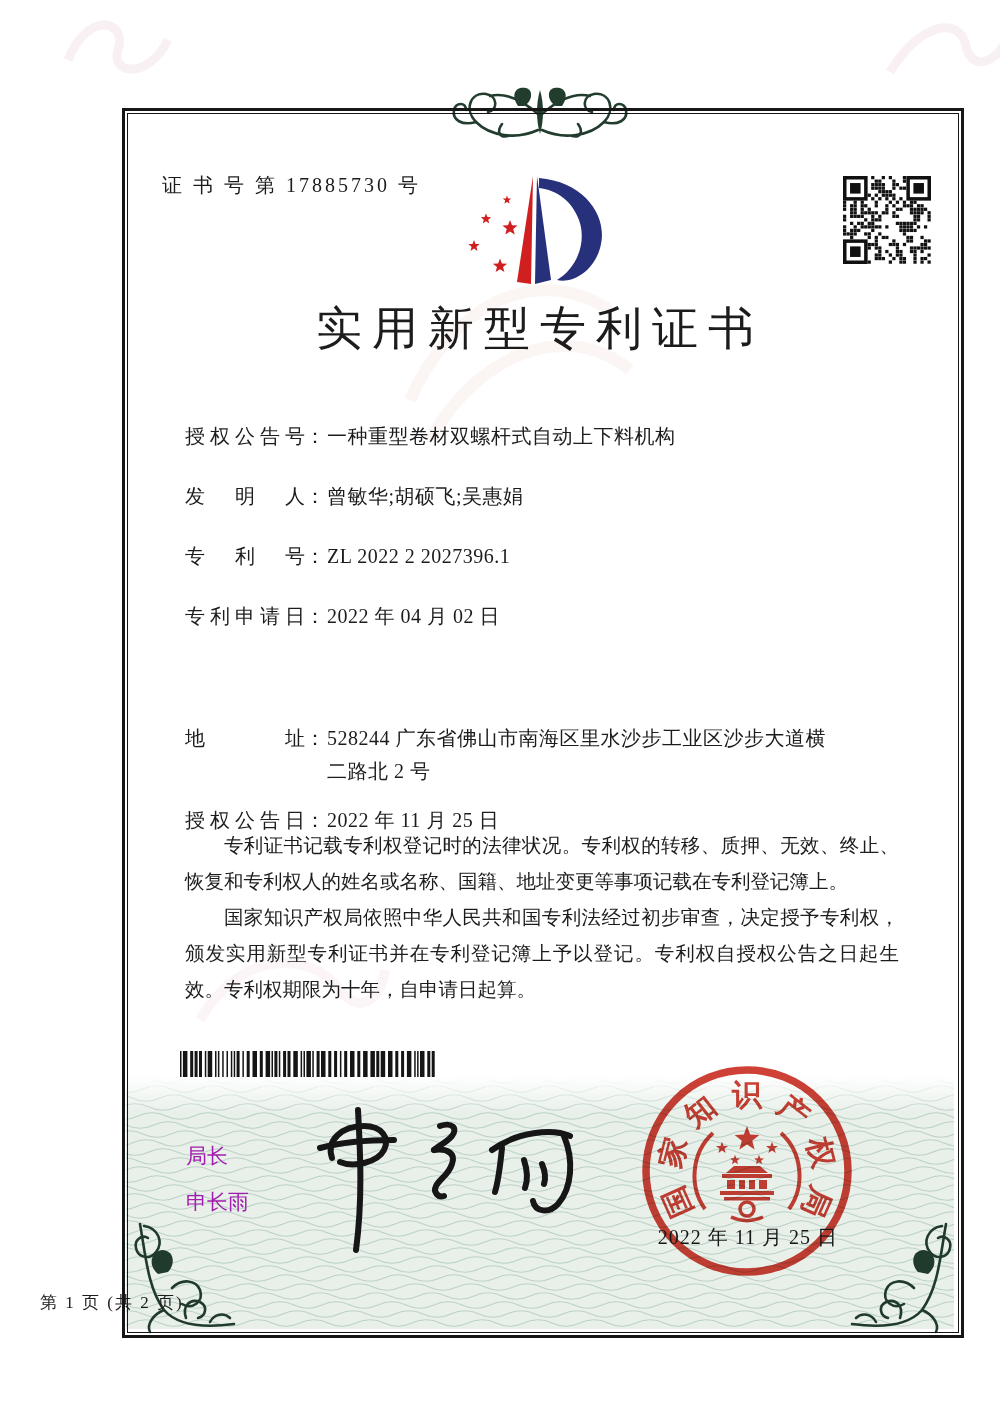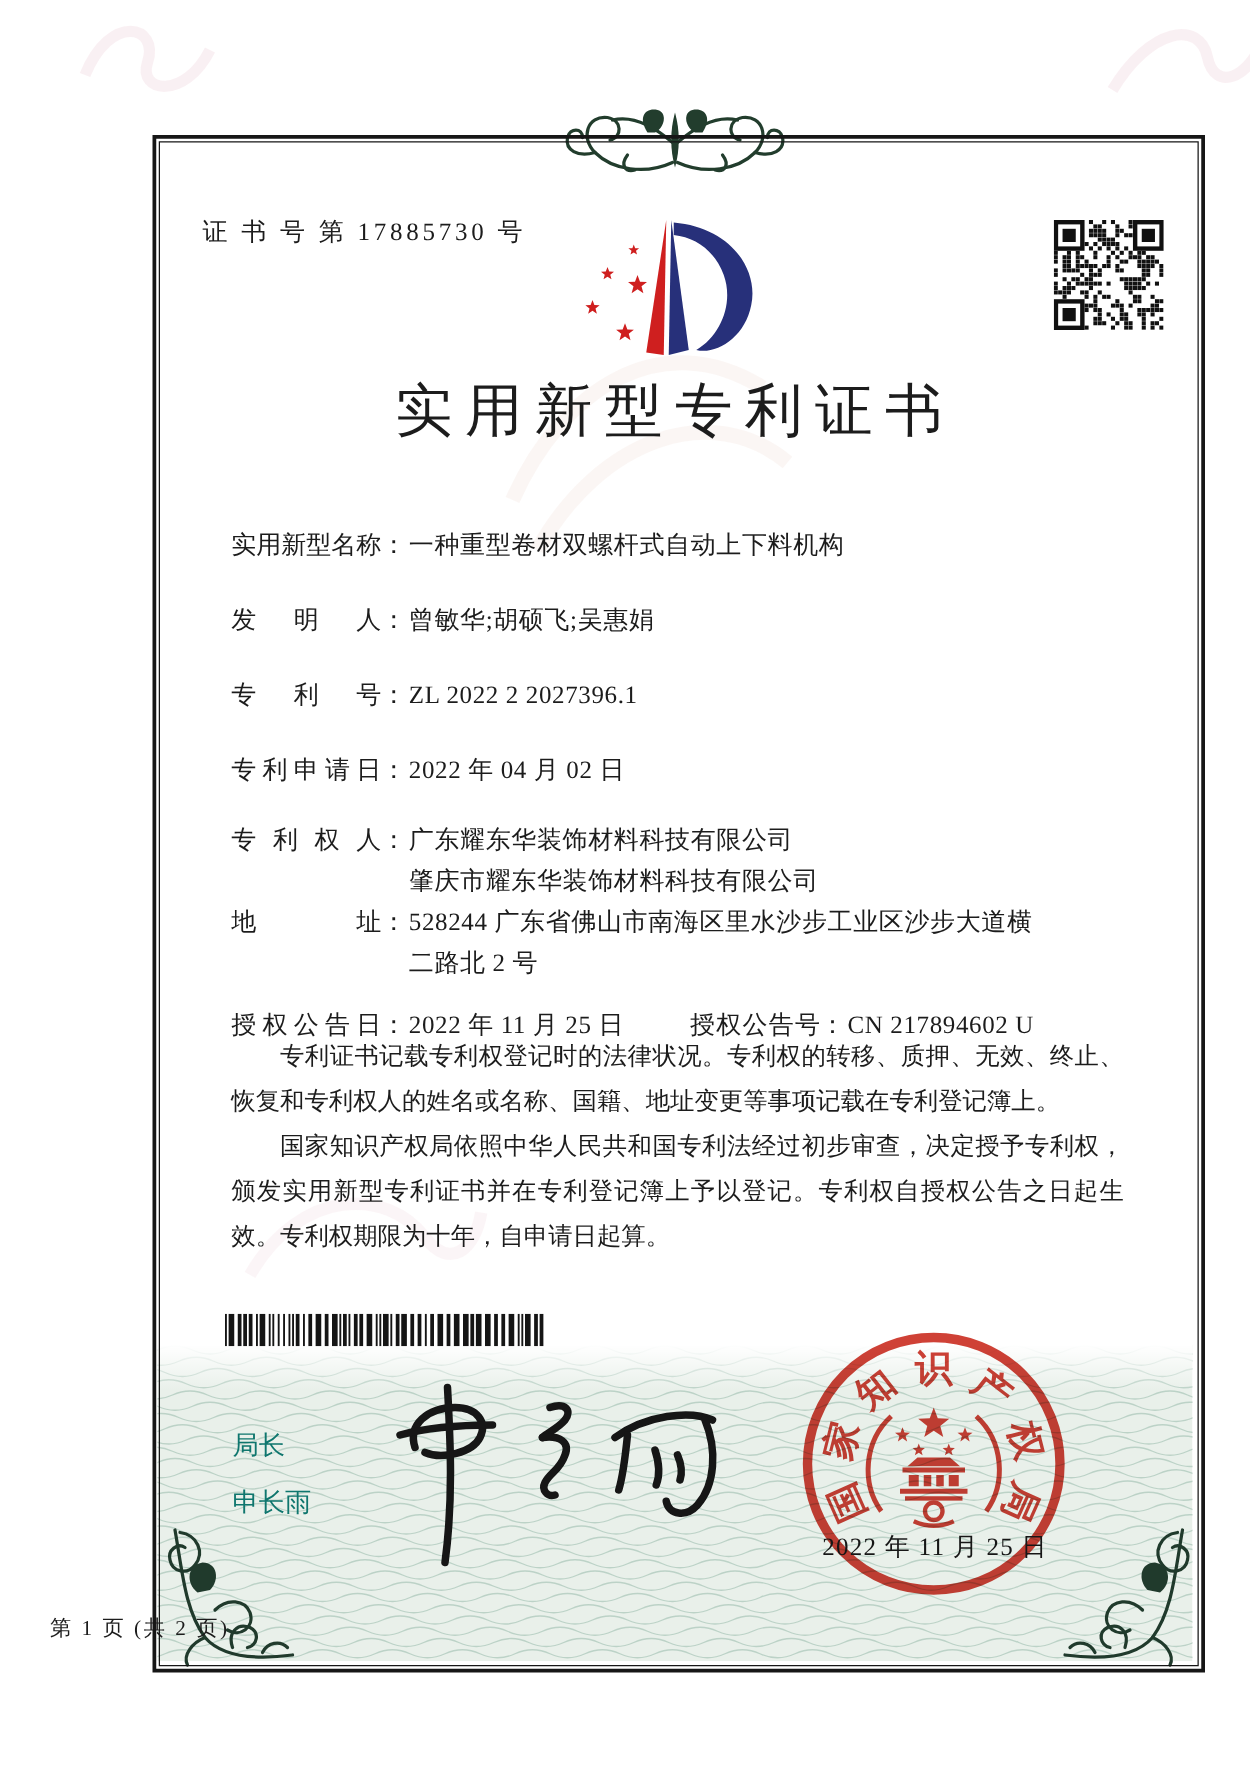--- a/index.html
+++ b/index.html
@@ -21,21 +21,21 @@
   .frow{position:absolute;left:145px;width:725px;font-size:20px;z-index:2;line-height:33px;}
   .flabel{display:inline-block;width:120px;vertical-align:top;text-align:justify;text-align-last:justify;}
   .fcolon{display:inline-block;width:22px;vertical-align:top;}
   .fvalue{display:inline-block;vertical-align:top;letter-spacing:.5px;max-width:570px;}
   .pair2{position:absolute;left:367px;top:0;}
   .paras{position:absolute;left:145px;top:828px;width:714px;font-size:19.5px;line-height:36px;
          text-align:justify;z-index:2;}
   .paras p{margin:0;text-indent:2em;}
   .barcode{position:absolute;left:140px;top:1051px;z-index:2;}
   .bureau{position:absolute;left:146px;font-family:"Liberation Sans","DejaVu Sans",sans-serif;
-          font-size:21px;font-weight:500;color:#0f766e;z-index:2;}
+          font-size:21px;font-weight:500;color:#a21caf;z-index:2;}
   .bureau.role{top:1142px;} .bureau.name{top:1188px;}
   .sig{position:absolute;left:262px;top:1088px;z-index:3;}
   .seal{position:absolute;left:588px;top:1052px;z-index:4;opacity:.93;mix-blend-mode:multiply;}
   .sealdate{position:absolute;left:578px;top:1224px;width:260px;text-align:center;font-size:20px;
             letter-spacing:1px;color:#161616;z-index:5;}
   .pagefoot{position:absolute;left:0;top:1291px;width:956px;text-align:left;font-size:17px;
             letter-spacing:2px;z-index:2;}
   .note{position:absolute;left:0;top:1349px;width:936px;text-align:center;font-size:18px;
         letter-spacing:2px;z-index:2;}
   .orn{position:absolute;z-index:2;pointer-events:none;}
@@ -370,40 +370,36 @@
       <rect x="56.32" y="84.48" width="3.24" height="3.24" fill="#111"></rect>
       <rect x="59.84" y="84.48" width="3.24" height="3.24" fill="#111"></rect>
       <rect x="70.40" y="84.48" width="3.24" height="3.24" fill="#111"></rect>
       <rect x="77.44" y="84.48" width="3.24" height="3.24" fill="#111"></rect>
       <rect x="84.48" y="84.48" width="3.24" height="3.24" fill="#111"></rect>
     </svg>
 
   <div class="title">实用新型专利证书</div>
 
   <div class="frow" style="top:420px">
-    <span class="flabel">实用新型名称</span><span class="fcolon">：</span><span class="fvalue">一种重型卷材双螺杆式自动上下料机构</span>
+    <span class="flabel">授权公告号</span><span class="fcolon">：</span><span class="fvalue">一种重型卷材双螺杆式自动上下料机构</span>
   </div>
   <div class="frow" style="top:480px">
     <span class="flabel">发明人</span><span class="fcolon">：</span><span class="fvalue">曾敏华;胡硕飞;吴惠娟</span>
   </div>
   <div class="frow" style="top:540px">
     <span class="flabel">专利号</span><span class="fcolon">：</span><span class="fvalue">ZL 2022 2 2027396.1</span>
   </div>
   <div class="frow" style="top:600px">
     <span class="flabel">专利申请日</span><span class="fcolon">：</span><span class="fvalue">2022 年 04 月 02 日</span>
   </div>
-  <div class="frow" style="top:656px">
-    <span class="flabel">专利权人</span><span class="fcolon">：</span><span class="fvalue"><span>广东耀东华装饰材料科技有限公司</span><br><span>肇庆市耀东华装饰材料科技有限公司</span></span>
-  </div>
   <div class="frow" style="top:722px">
     <span class="flabel">地址</span><span class="fcolon">：</span><span class="fvalue"><span>528244 广东省佛山市南海区里水沙步工业区沙步大道横</span><br><span>二路北 2 号</span></span>
   </div>
   <div class="frow" style="top:804px">
     <span class="flabel">授权公告日</span><span class="fcolon">：</span><span class="fvalue">2022 年 11 月 25 日</span>
-    <span class="pair2"><span class="flabel" style="width:104px">授权公告号</span><span class="fcolon">：</span><span class="fvalue">CN 217894602 U</span></span>
   </div>
 
   <div class="paras">
     <p>专利证书记载专利权登记时的法律状况。专利权的转移、质押、无效、终止、恢复和专利权人的姓名或名称、国籍、地址变更等事项记载在专利登记簿上。</p>
     <p>国家知识产权局依照中华人民共和国专利法经过初步审查，决定授予专利权，颁发实用新型专利证书并在专利登记簿上予以登记。专利权自授权公告之日起生效。专利权期限为十年，自申请日起算。</p>
   </div>
 
   <svg id="barcode" class="barcode" width="260" height="26" viewBox="0 0 260 26">
       <rect x="0.0" y="0" width="1.5" height="26" fill="#151515"></rect>
       <rect x="2.9" y="0" width="4.5" height="26" fill="#151515"></rect>

